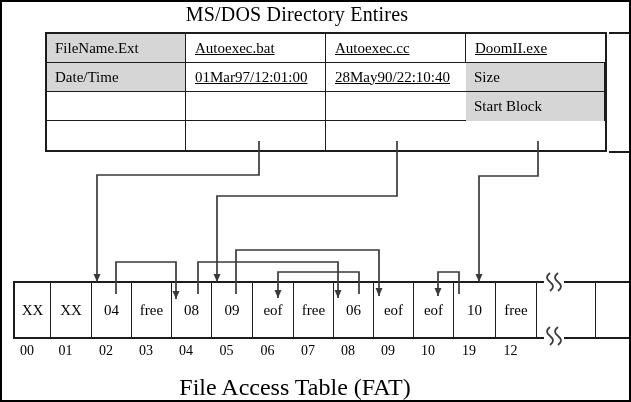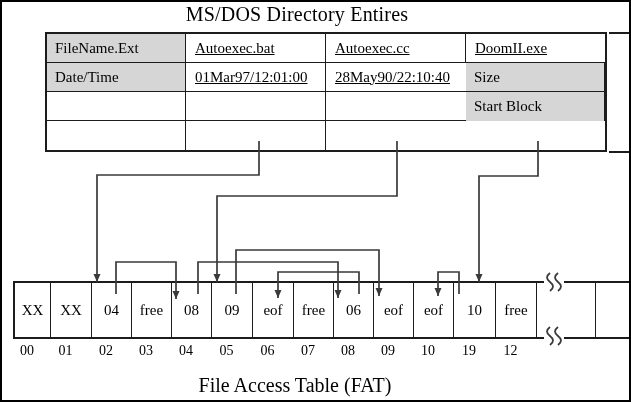--- a/index.html
+++ b/index.html
@@ -10,21 +10,21 @@
     position:relative; width:631px; height:402px; box-sizing:border-box;
     background:var(--bg); border:2px solid #000; overflow:hidden;
     font-family:"Liberation Serif","DejaVu Serif",serif; color:var(--ink);
   }
   .title{
     position:absolute; top:1px; left:0; width:590px; text-align:center;
     font-size:20px; letter-spacing:0.2px;
   }
   .caption{
     position:absolute; top:372px; left:0; width:586px; text-align:center;
-    font-size:20px;
+    font-size:24px;
   }
   .dir-table{
     position:absolute; left:43px; top:30px; box-sizing:content-box;
     border:2px solid var(--table-border);
     display:grid; grid-template-columns:139px 140px 140px 139px; grid-auto-rows:29px;
     width:558px;
   }
   .dt-cell{
     border-right:1px solid var(--table-border); border-bottom:1px solid var(--table-border);
     display:flex; align-items:center; font-size:15px; overflow:hidden; white-space:nowrap;

